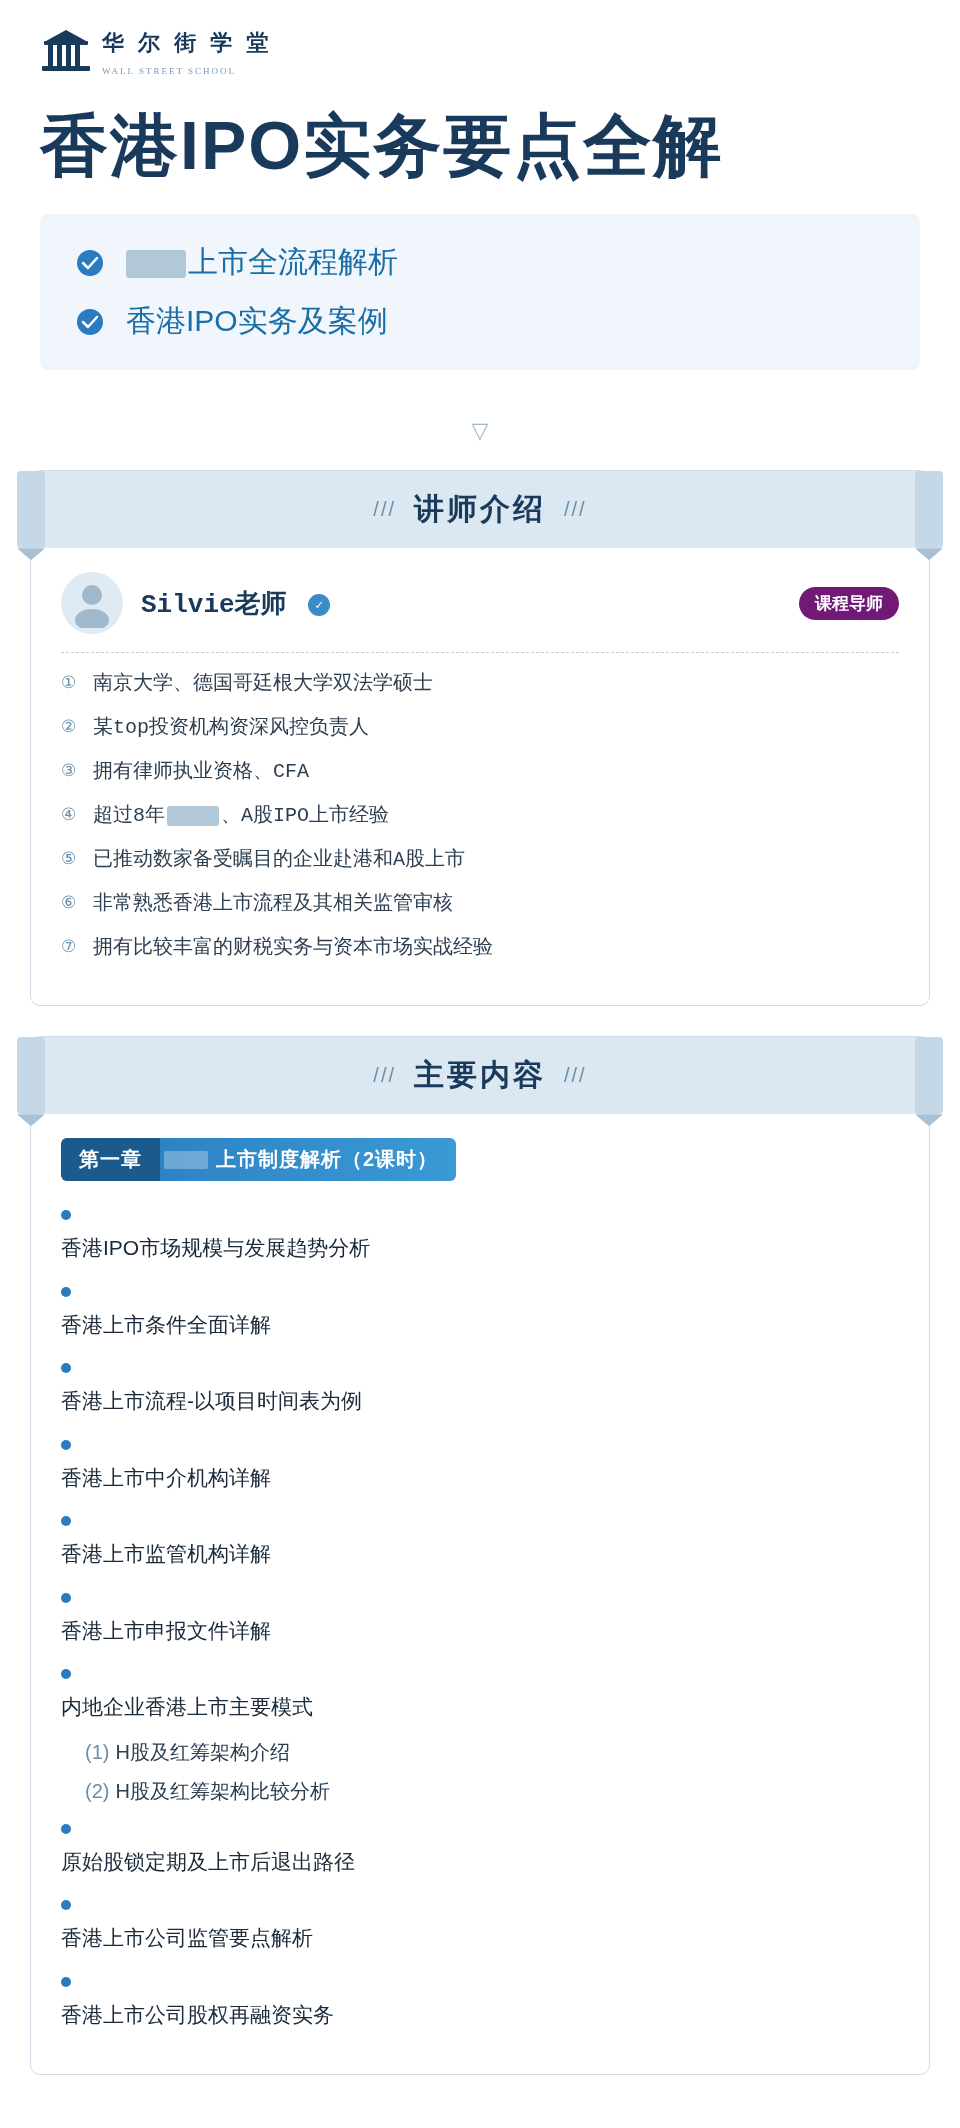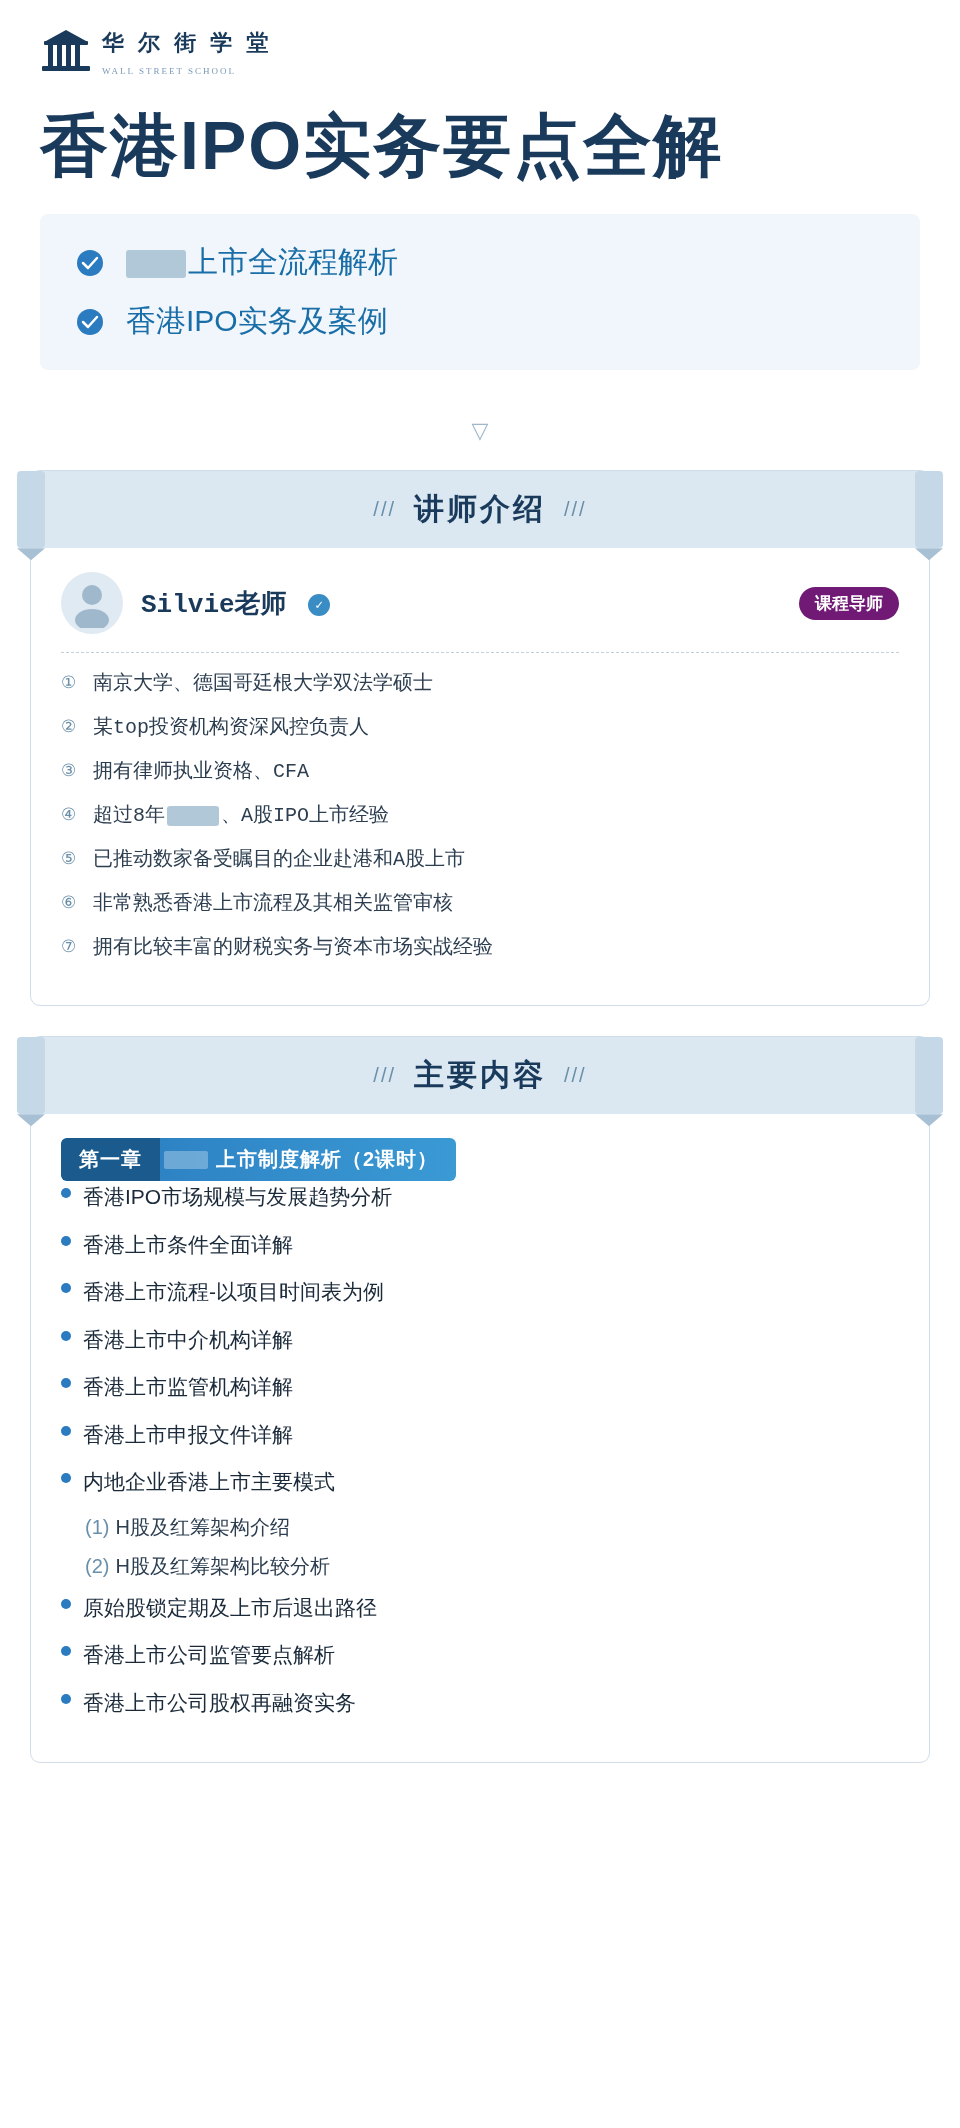--- a/index.html
+++ b/index.html
@@ -241,20 +241,21 @@
     
     .content-body {
       padding: 24px 30px 28px 30px;
     }
     .chapter-header {
       background: linear-gradient(90deg, #2a7bbf 0%, #3a9ad4 100%);
       border-radius: 6px;
       display: inline-flex;
       align-items: center;
       gap: 0;
+      margin-bottom: 22px;
       overflow: hidden;
     }
     .chapter-label {
       background: #1a5a8c;
       color: #fff;
       font-size: 20px;
       font-weight: 700;
       padding: 8px 18px;
       letter-spacing: 1px;
       border-radius: 6px 0 0 6px;
@@ -279,20 +280,21 @@
       list-style: none;
     }
     .content-list li {
       display: flex;
       align-items: flex-start;
       gap: 12px;
       margin-bottom: 16px;
       font-size: 21px;
       color: #1a2a3a;
       line-height: 1.5;
+      flex-direction: column;
     }
     .bullet-dot {
       width: 10px;
       height: 10px;
       border-radius: 50%;
       background: #2a7bbf;
       flex-shrink: 0;
       margin-top: 7px;
     }
     .sub-item {

